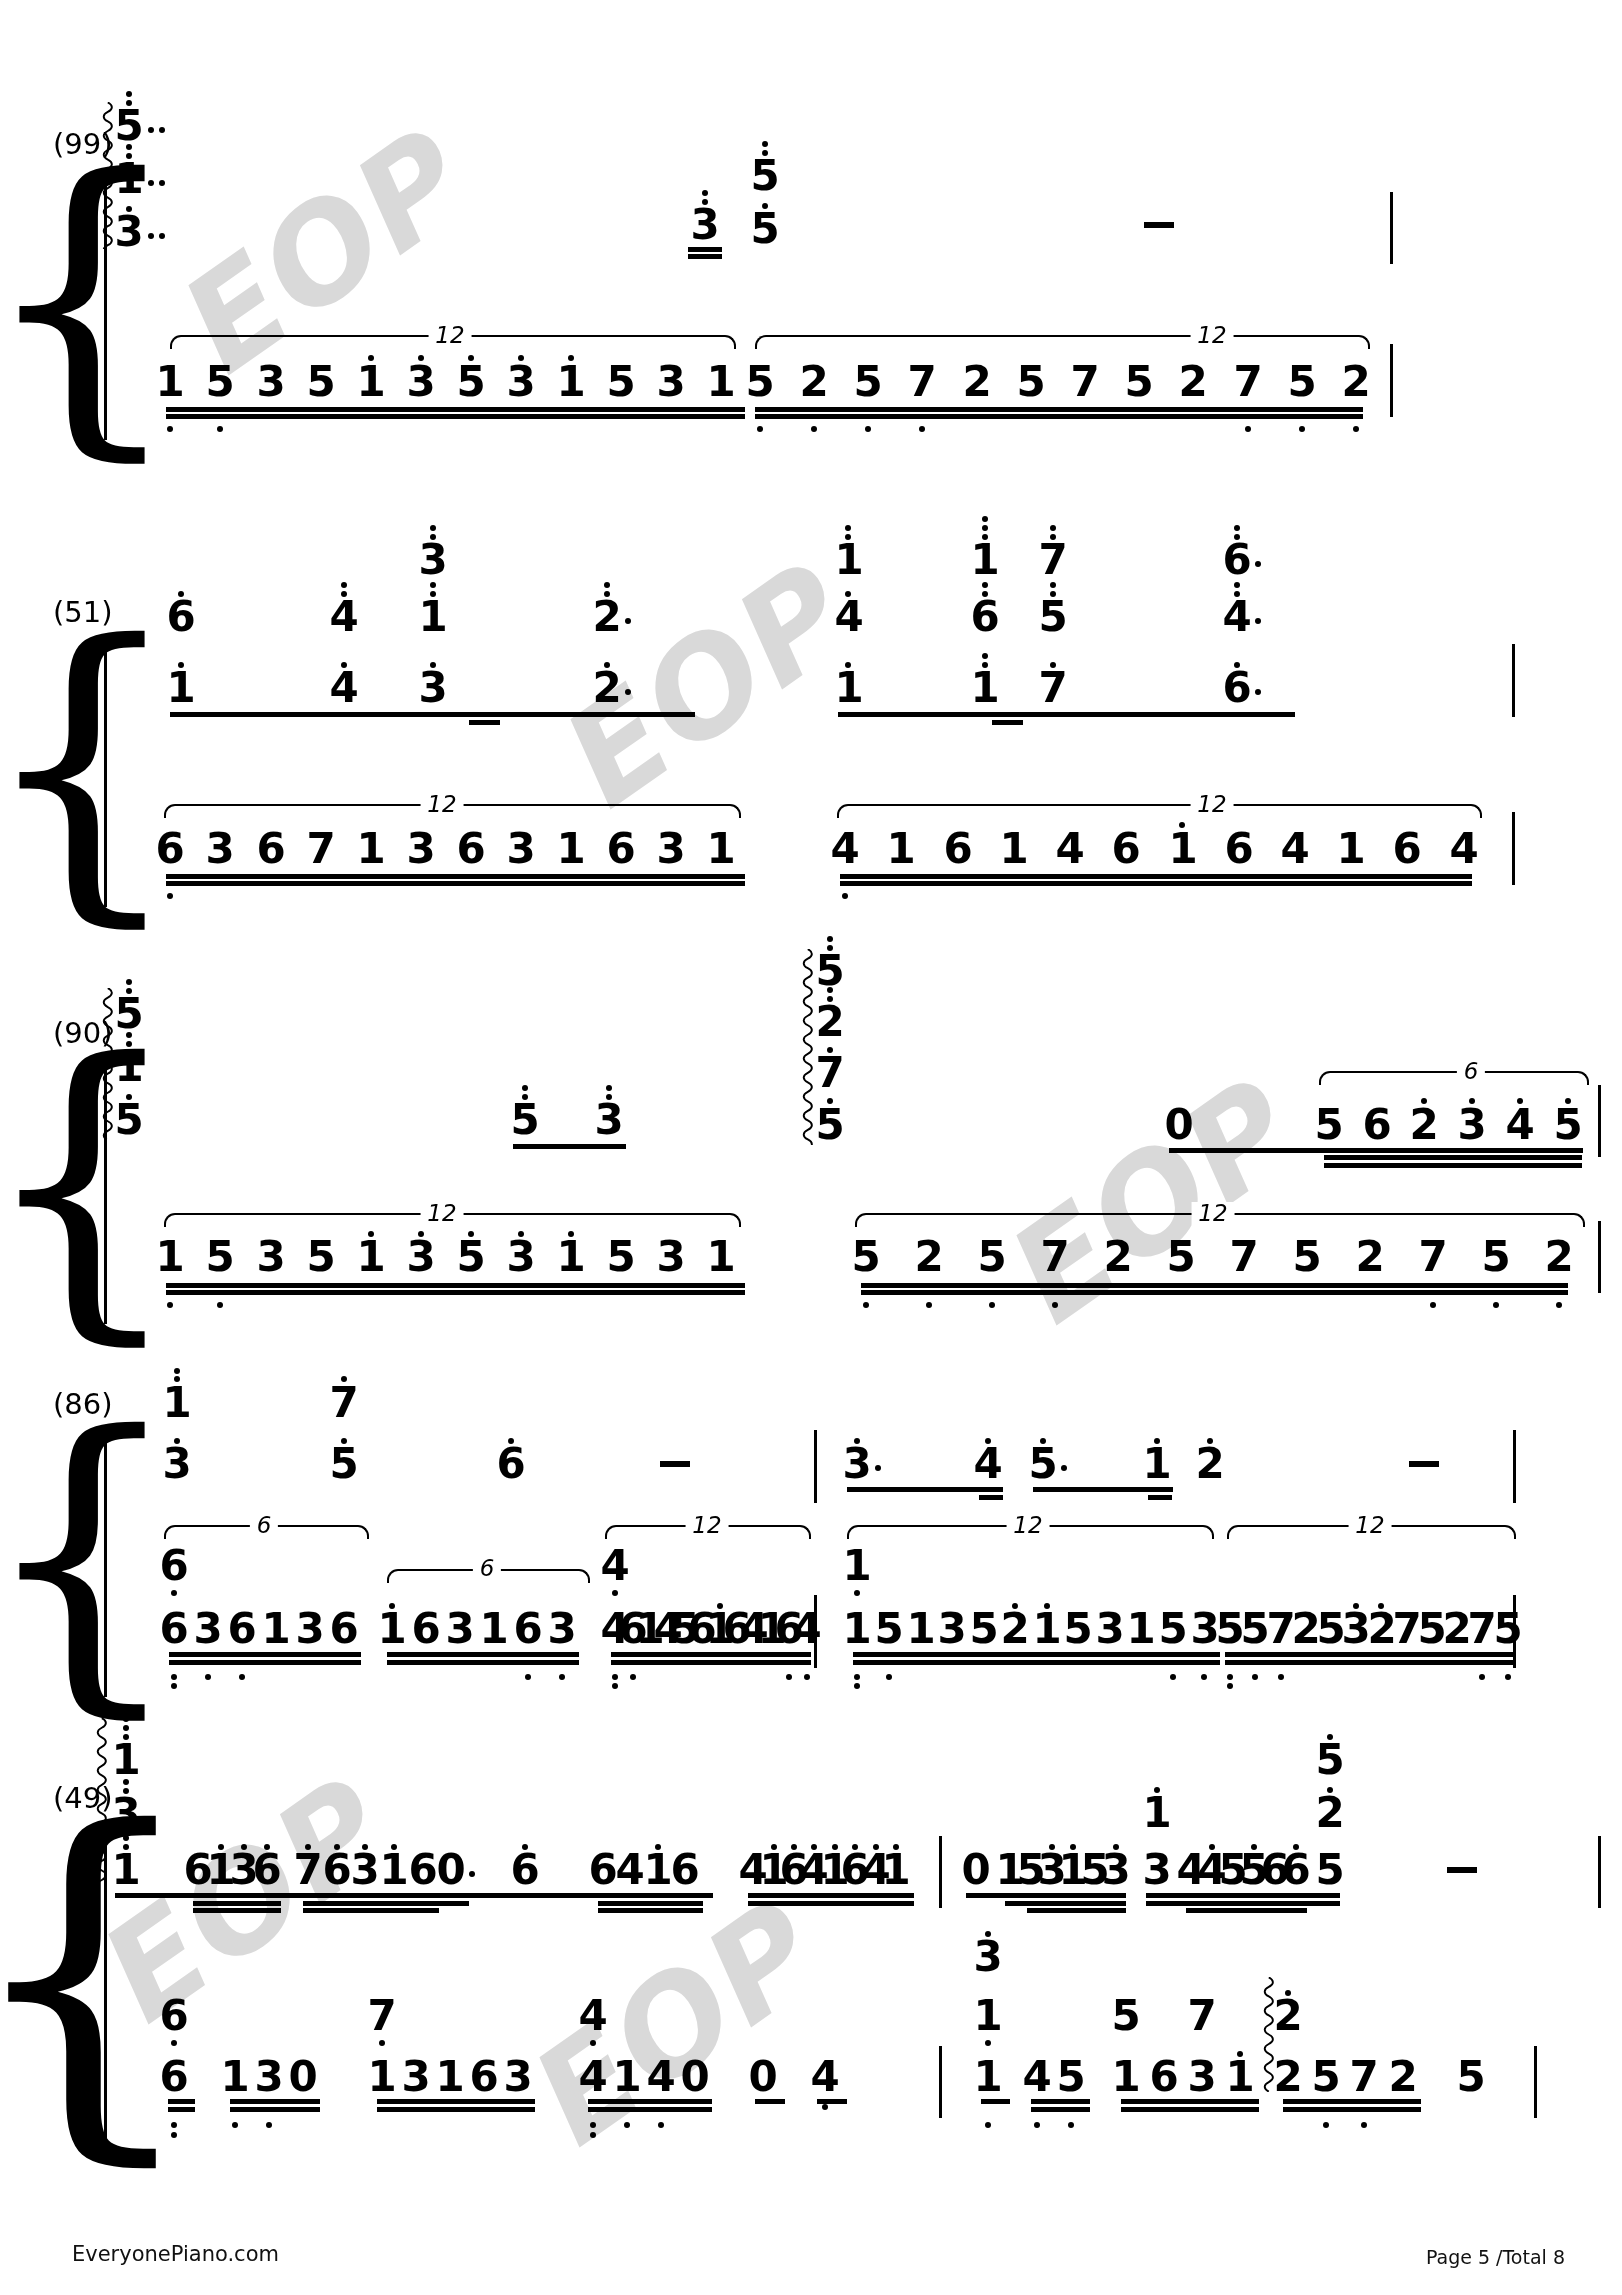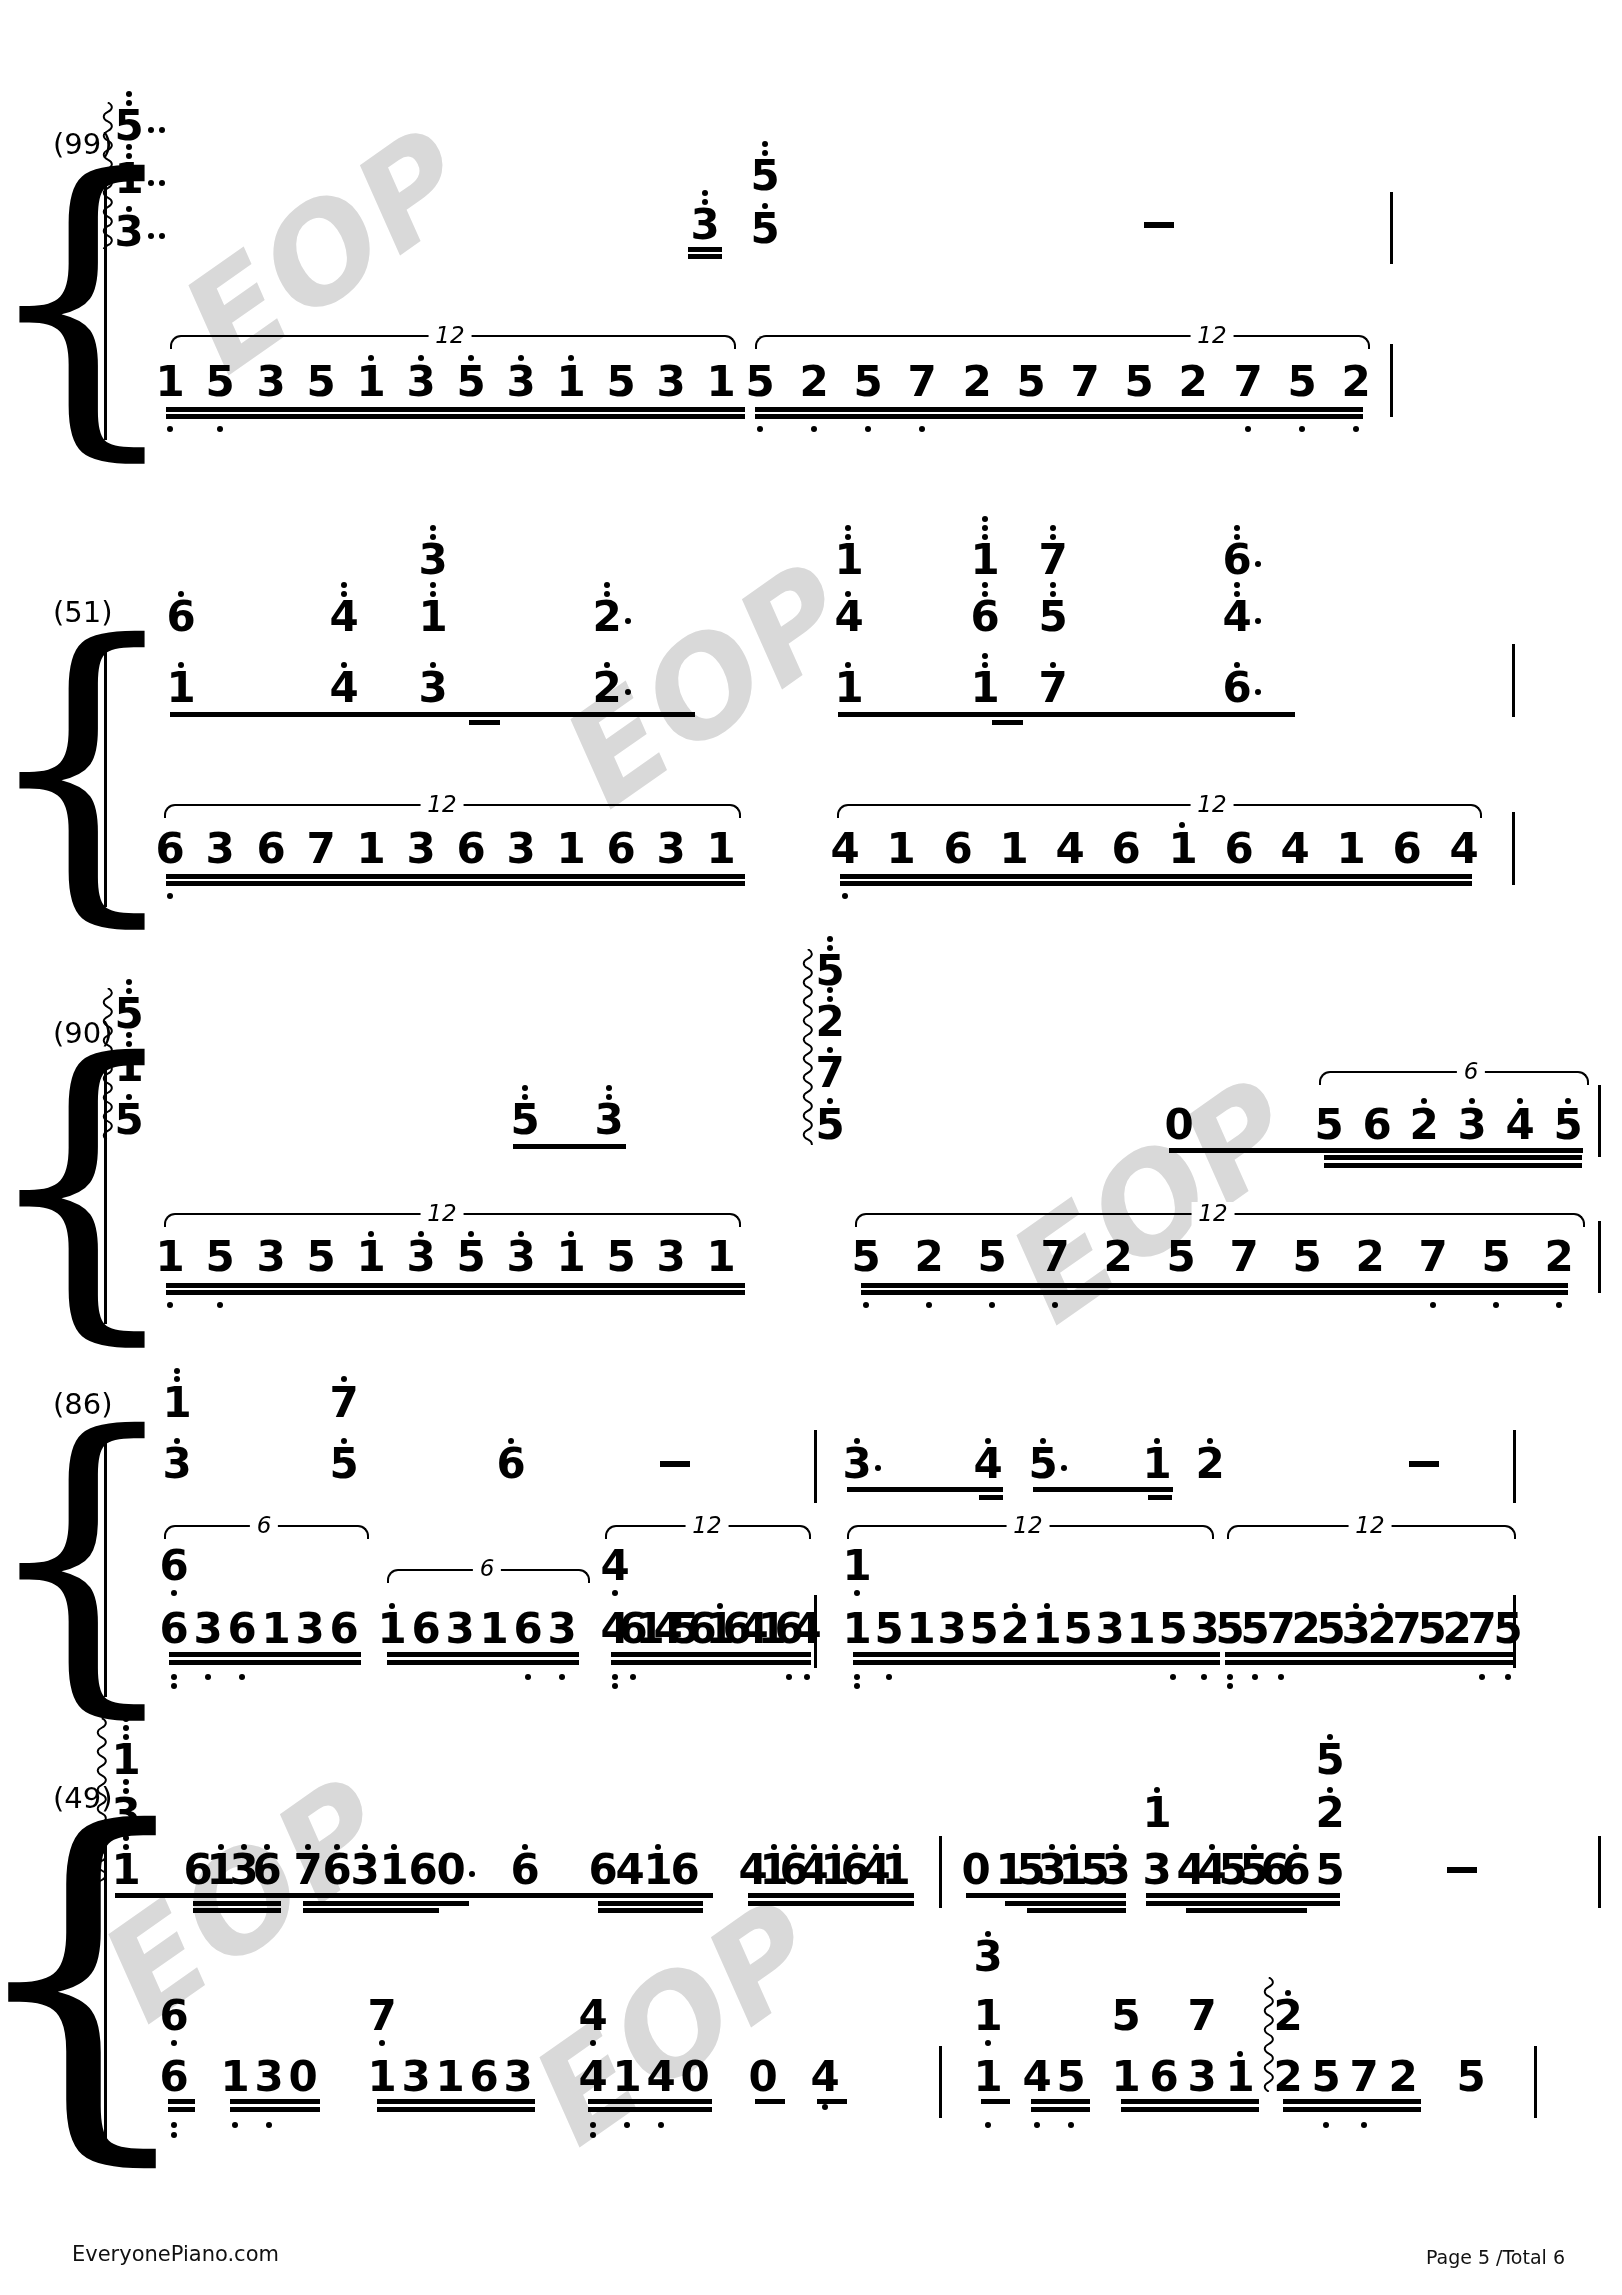--- a/index.html
+++ b/index.html
@@ -78,21 +78,21 @@
     position:absolute;right:58px;top:2246px;
     font-size:19px;color:#111;
   }
   .arpsvg{position:absolute;}
 </style>
 </head>
 <body>
 
 <div id="sheet">
   <div class="footer-left">EveryonePiano.com</div>
-  <div class="footer-right">Page 5 /Total 6</div>
+  <div class="footer-right">Page 5 /Total 8</div>
 <div class="wm" style="left: 327px; top: 251px;">EOP</div>
     <div class="wm" style="left: 709px; top: 685px;">EOP</div>
     <div class="wm" style="left: 1155px; top: 1201px;">EOP</div>
     <div class="wm" style="left: 247px; top: 1900px;">EOP</div>
     <div class="wm" style="left: 678px; top: 2023px;">EOP</div>
     <div class="sys-label" style="left: 53px; top: 144px;">(99)</div>
     <div class="brace" style="left: 82px; top: 137px; font-size: 324px;">{</div>
     <div class="vline" style="left: 104px; top: 174px; height: 266px;"></div>
     <svg width="13.6" height="147" class="arpsvg" style="left: 101px; top: 102px;" viewBox="0 0 20 215">
       <path d="M10 0 c 8 4 8 10 0 14 c -8 4 -8 10 0 14 c 8 4 8 10 0 14 c -8 4 -8 10 0 14 c 8 4 8 10 0 14 c -8 4 -8 10 0 14 c 8 4 8 10 0 14 c -8 4 -8 10 0 14 c 8 4 8 10 0 14 c -8 4 -8 10 0 14 c 8 4 8 10 0 14 c -8 4 -8 10 0 14 c 8 4 8 10 0 14 c -8 4 -8 10 0 14 c 8 4 8 10 0 14 c -8 4 -8 10 0 14" fill="none" stroke="#000" stroke-width="2.8"></path>

